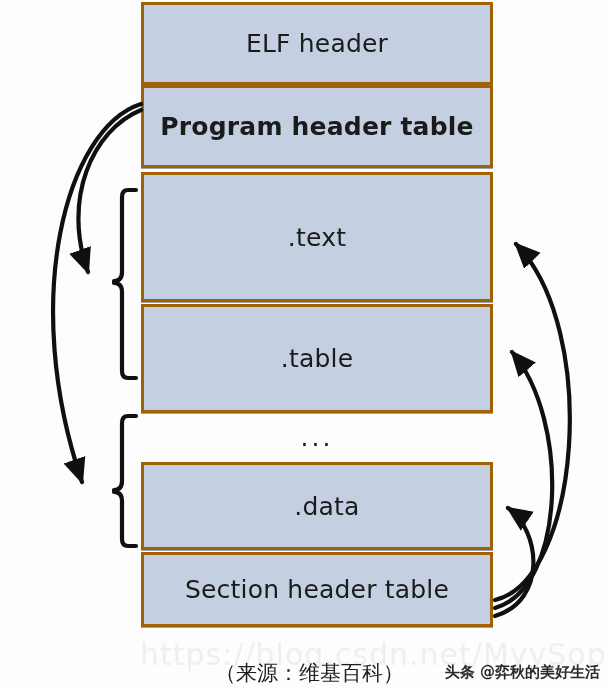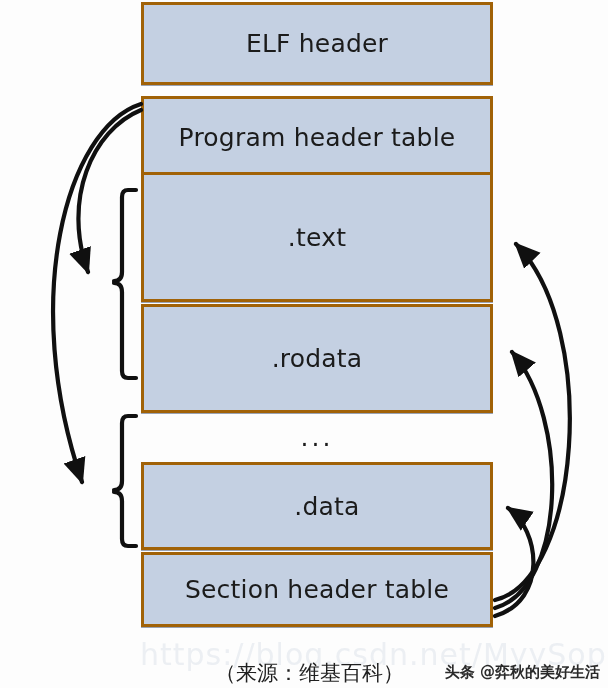--- a/index.html
+++ b/index.html
@@ -107,30 +107,30 @@
 <body>
 
 <div id="stage">
 
   <div class="elf-column">
 
     <div class="elf-box" style="top:2px;height:83px;">
       <span>ELF header</span>
     </div>
 
-    <div class="elf-box" style="top:96px;height:83px;">
+    <div class="elf-box" style="top:85px;height:83px;font-weight:bold;">
       <span>Program header table</span>
     </div>
 
     <div class="elf-box" style="top:172px;height:130px;text-align:right;">
       <span>.text</span>
     </div>
 
     <div class="elf-box" style="top:304px;height:109px;">
-      <span>.rodata</span>
+      <span>.table</span>
     </div>
 
     <div class="ellipsis-band" style="top:413px;height:49px;">
       <span>...</span>
     </div>
 
     <div class="elf-box" style="top:462px;height:88px;padding-left:20px;">
       <span>.data</span>
     </div>
 

